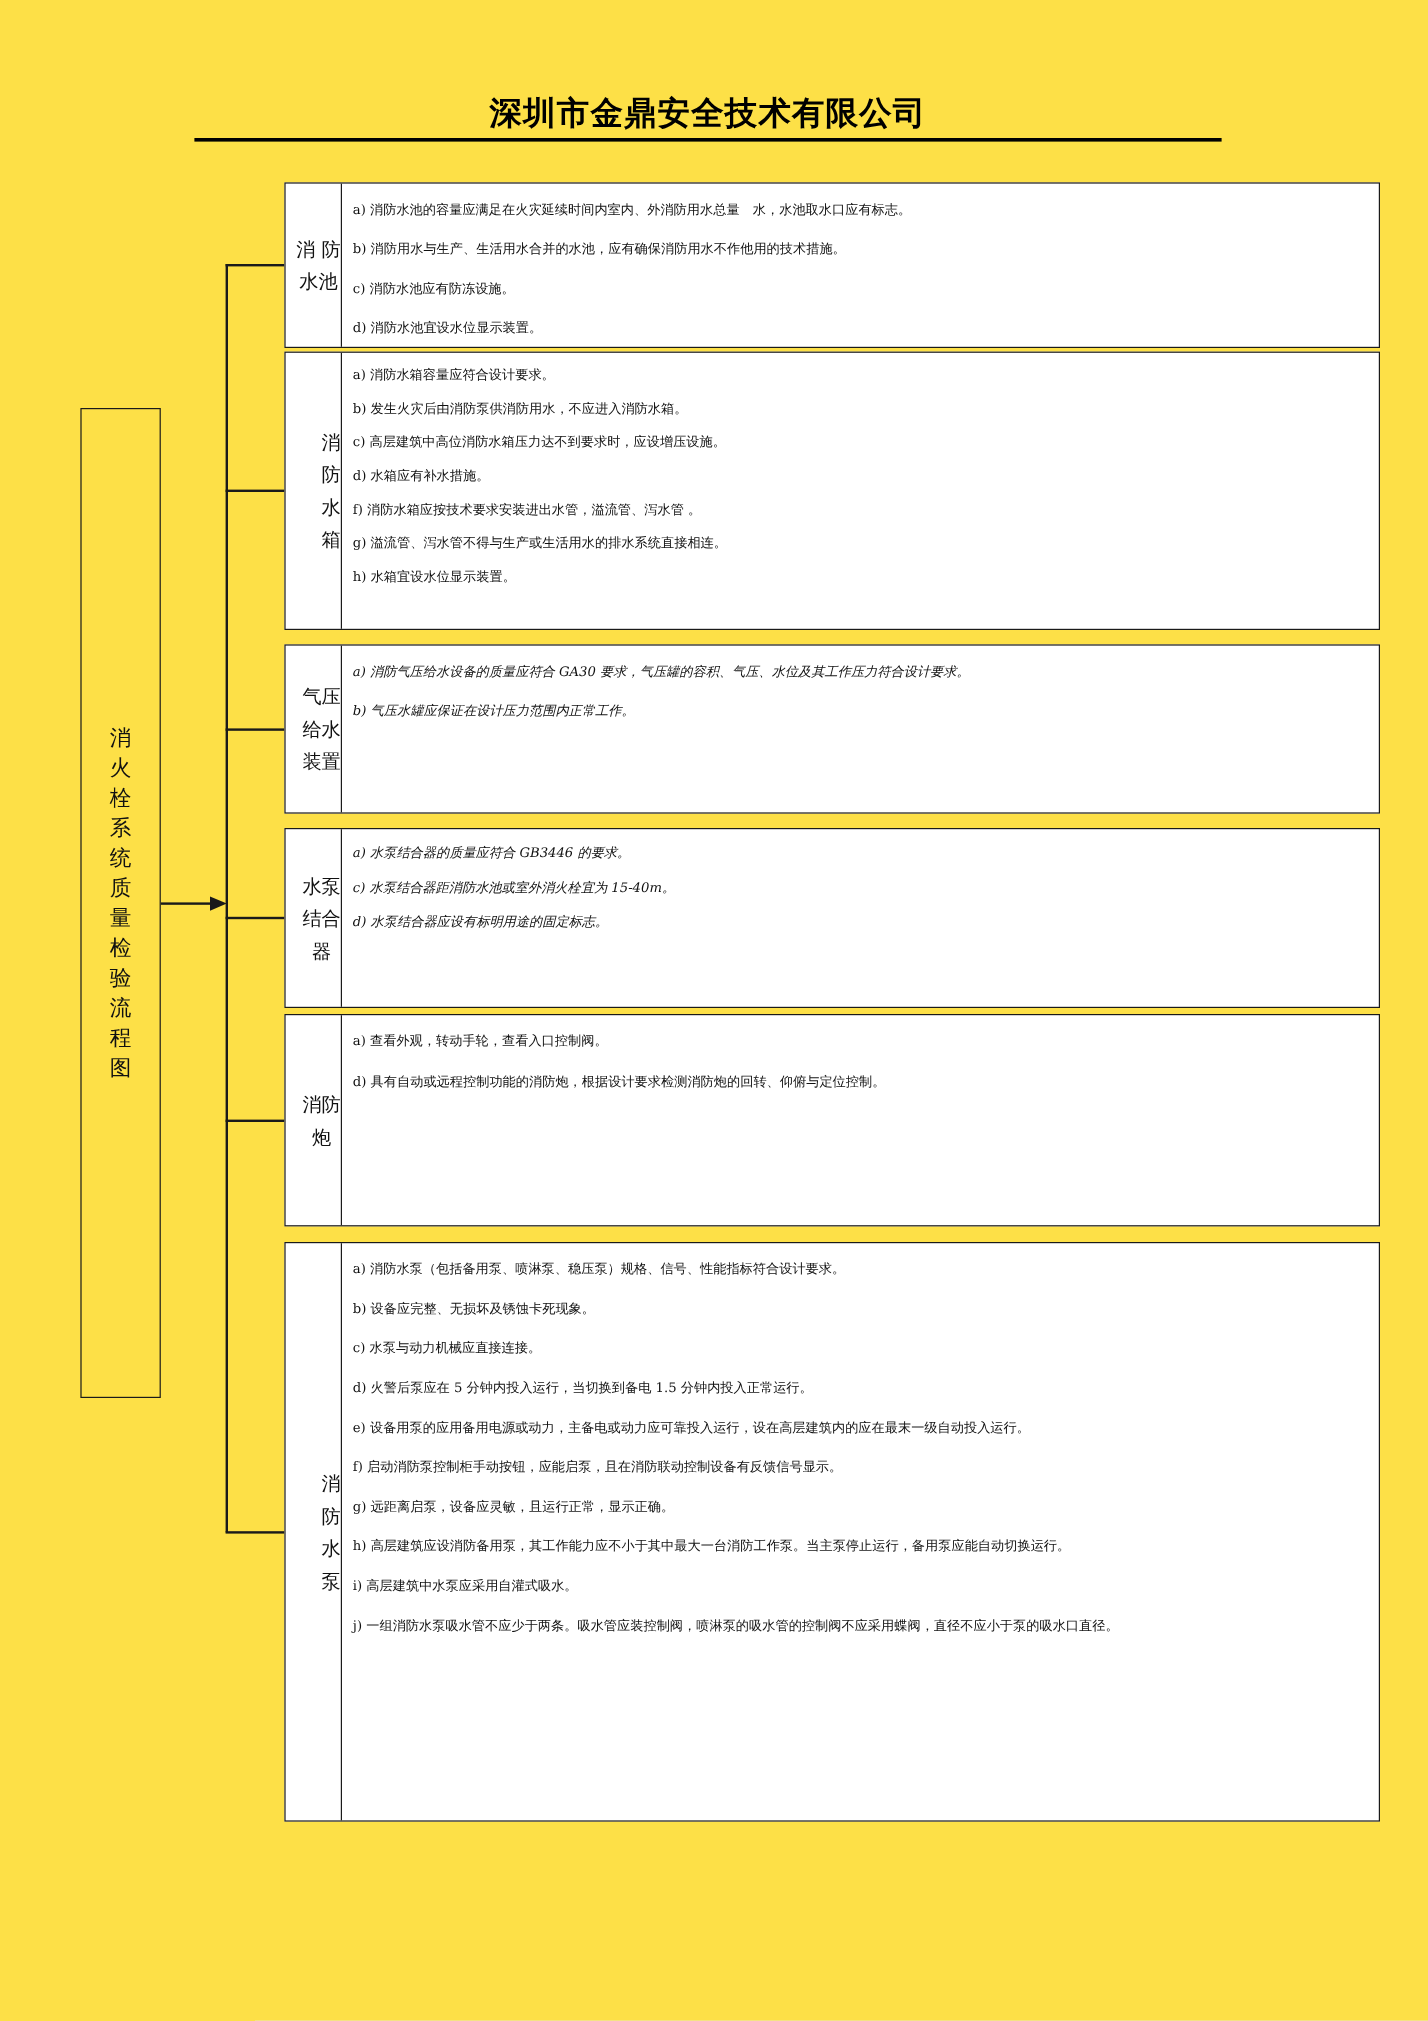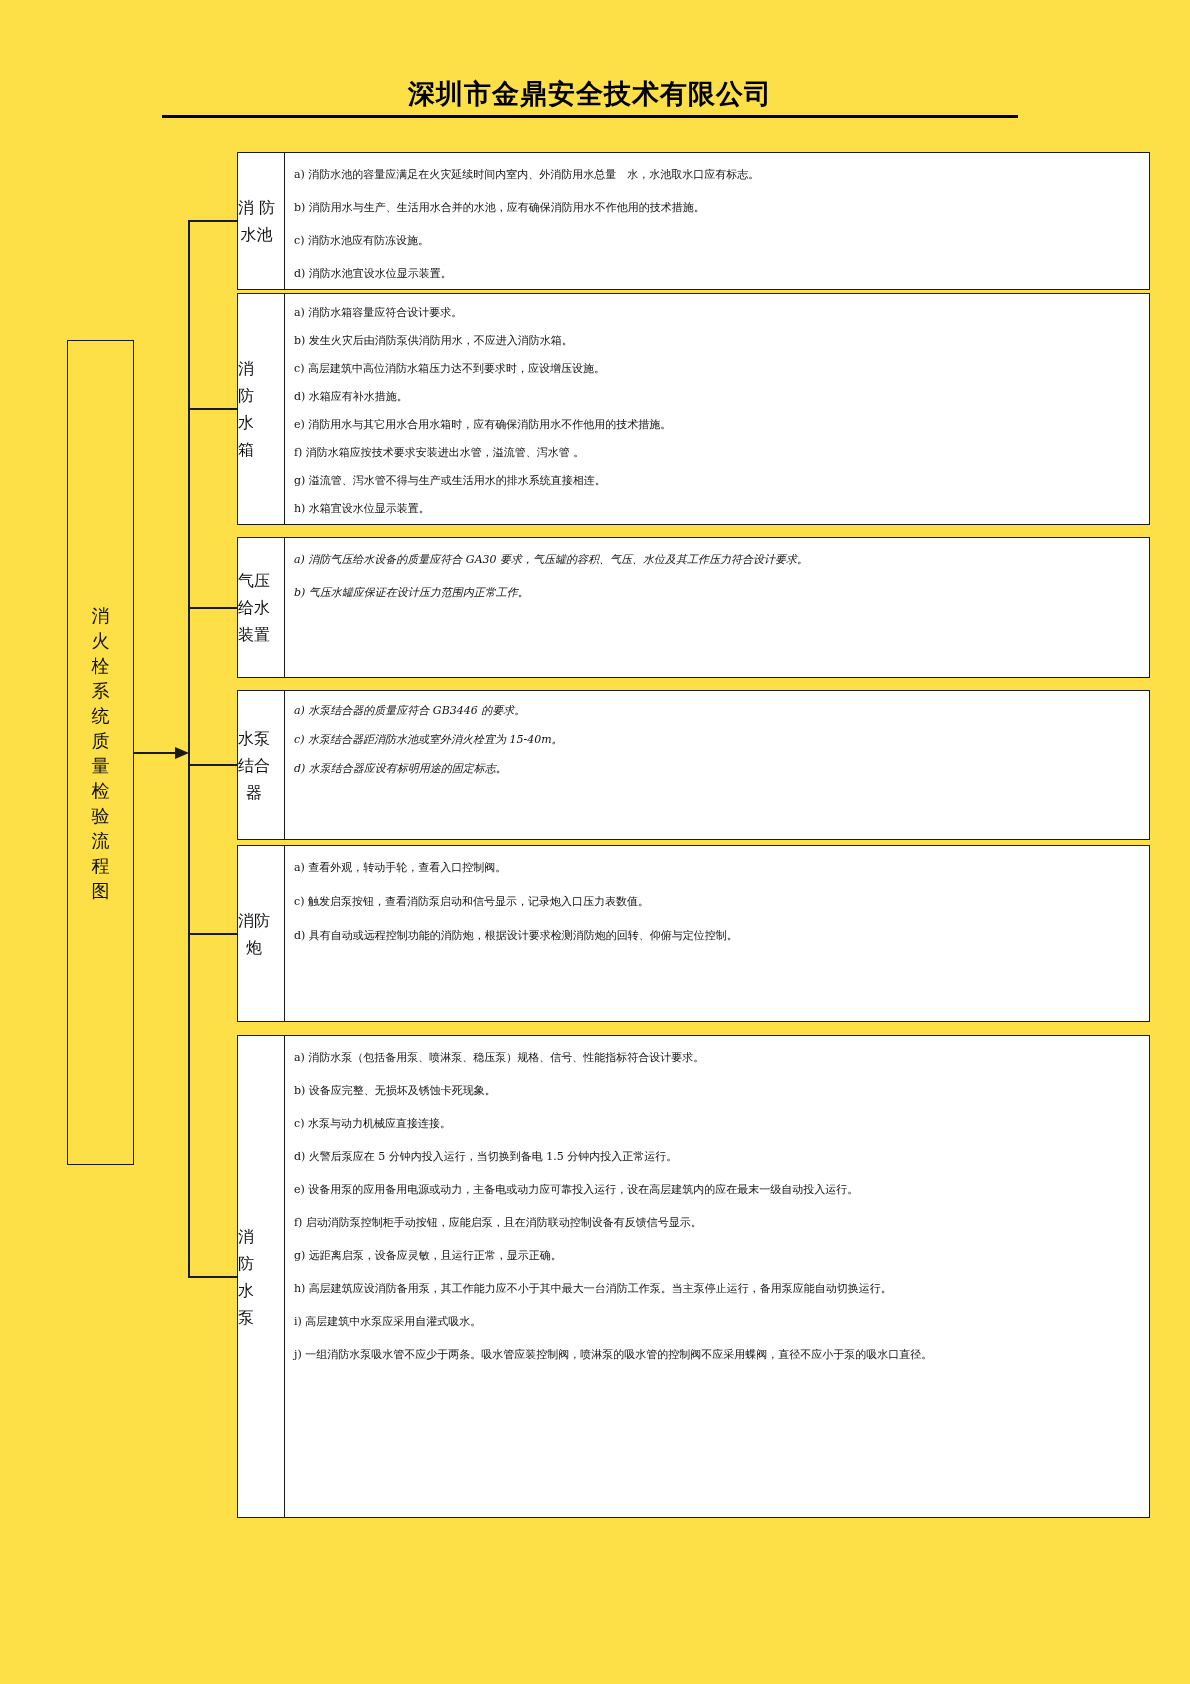--- a/index.html
+++ b/index.html
@@ -48,21 +48,21 @@
   .flow-box{
     position:absolute;left:237px;width:913px;
     border:1.5px solid #1a1a1a;
     box-sizing:border-box;
     display:flex;align-items:stretch;
     background:#ffffff;
   }
   .box-label{
     width:47px;flex:0 0 47px;
     border-right:1.5px solid #1a1a1a;
-    display:flex;align-items:center;justify-content:flex-start;
+    display:flex;align-items:center;justify-content:flex-end;
     box-sizing:border-box;
   }
   .label-inner{text-align:center;}
   .label-line{
     font-size:16px;line-height:27px;white-space:pre;
     color:#111111;
   }
   .box-content{
     flex:1 1 auto;
     padding:5px 10px 0 9px;
@@ -132,21 +132,20 @@
           <div class="label-line">防</div>
           <div class="label-line">水</div>
           <div class="label-line">箱</div>
         </div>
     </div>
     <div class="box-content" style="line-height:28px;">
         <div class="flow-item">a) 消防水箱容量应符合设计要求。</div>
         <div class="flow-item">b) 发生火灾后由消防泵供消防用水，不应进入消防水箱。</div>
         <div class="flow-item">c) 高层建筑中高位消防水箱压力达不到要求时，应设增压设施。</div>
         <div class="flow-item">d) 水箱应有补水措施。</div>
-        <div class="flow-item">e) 消防用水与其它用水合用水箱时，应有确保消防用水不作他用的技术措施。</div>
         <div class="flow-item">f) 消防水箱应按技术要求安装进出水管，溢流管、泻水管 。</div>
         <div class="flow-item">g) 溢流管、泻水管不得与生产或生活用水的排水系统直接相连。</div>
         <div class="flow-item">h) 水箱宜设水位显示装置。</div>
       </div>
   </div>
 
   <div class="flow-box" style="top:537px;height:141px;">
     <div class="box-label">
       <div class="label-inner">
           <div class="label-line">气压</div>
@@ -177,21 +176,20 @@
 
   <div class="flow-box" style="top:845px;height:177px;">
     <div class="box-label">
       <div class="label-inner">
           <div class="label-line">消防</div>
           <div class="label-line">炮</div>
         </div>
     </div>
     <div class="box-content" style="line-height:34px;">
         <div class="flow-item">a) 查看外观，转动手轮，查看入口控制阀。</div>
-        <div class="flow-item">c) 触发启泵按钮，查看消防泵启动和信号显示，记录炮入口压力表数值。</div>
         <div class="flow-item">d) 具有自动或远程控制功能的消防炮，根据设计要求检测消防炮的回转、仰俯与定位控制。</div>
       </div>
   </div>
 
   <div class="flow-box" style="top:1035px;height:483px;">
     <div class="box-label">
       <div class="label-inner">
           <div class="label-line">消</div>
           <div class="label-line">防</div>
           <div class="label-line">水</div>

